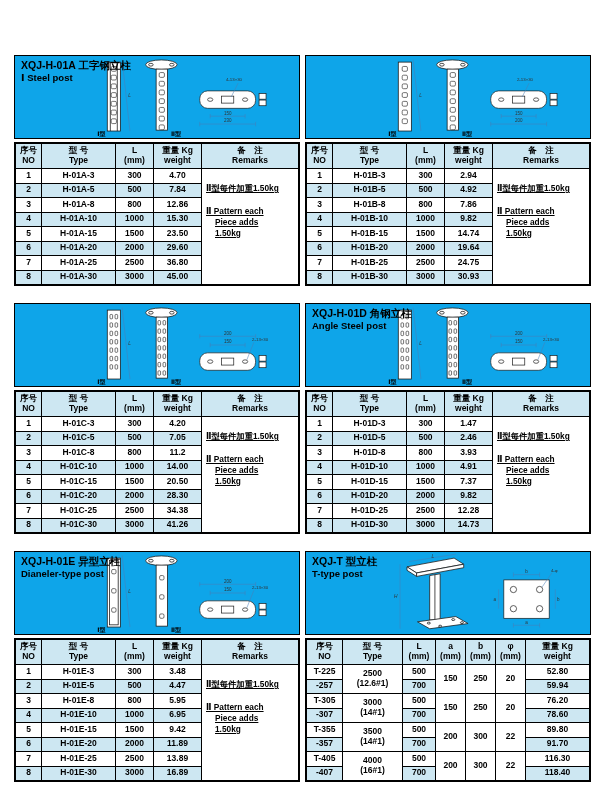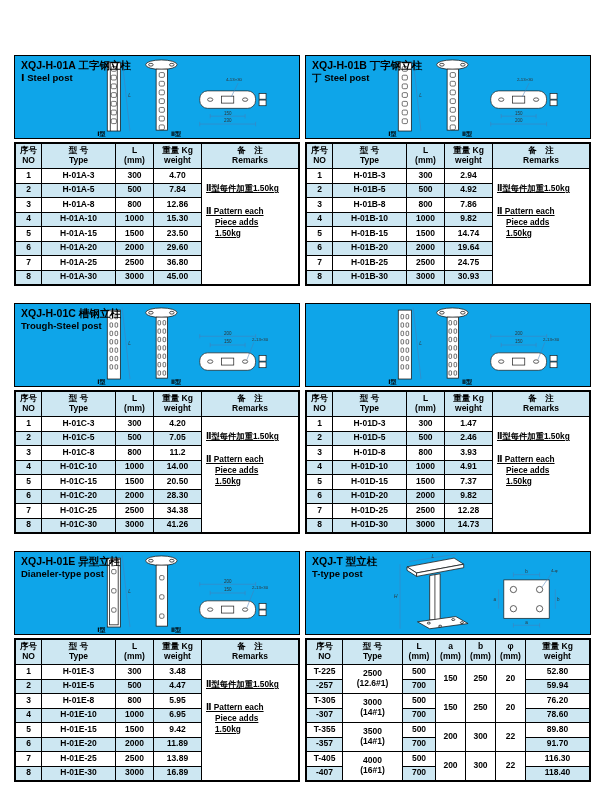--- a/index.html
+++ b/index.html
@@ -233,24 +233,20 @@
             <g stroke="#4a7eb5" stroke-width="0.6">
               <line x1="190" y1="78" x2="254" y2="78"></line>
               <line x1="190" y1="75.5" x2="190" y2="80.5"></line>
               <line x1="254" y1="75.5" x2="254" y2="80.5"></line>
             </g>
             <text x="222" y="76.2" font-size="5.2" fill="#333" text-anchor="middle">200</text>
             <line x1="234" y1="31" x2="226" y2="47" stroke="#4a7eb5" stroke-width="0.6"></line>
             <text x="220" y="29" font-size="5" fill="#333">2-13×30</text>
           </svg>
         </div>
-      <div class="ptitle">
-        <div class="pt-zh">XQJ-H-01B 丁字钢立柱</div>
-        <div class="pt-en">丁 Steel post</div>
-      </div>
     </div>
     <div class="tbl-wrap">
         <table class="spec">
           <colgroup>
             <col style="width:26px">
             <col style="width:74px">
             <col style="width:38px">
             <col style="width:48px">
             <col>
           </colgroup>
@@ -391,24 +387,20 @@
             <g stroke="#4a7eb5" stroke-width="0.6">
               <line x1="202" y1="47" x2="242" y2="47"></line>
               <line x1="202" y1="44.5" x2="202" y2="49.5"></line>
               <line x1="242" y1="44.5" x2="242" y2="49.5"></line>
             </g>
             <text x="222" y="45.2" font-size="5.2" fill="#333" text-anchor="middle">150</text>
             <line x1="252" y1="44" x2="244" y2="64" stroke="#4a7eb5" stroke-width="0.6"></line>
             <text x="250" y="42.5" font-size="5" fill="#333">2-13×30</text>
           </svg>
         </div>
-      <div class="ptitle">
-        <div class="pt-zh">XQJ-H-01C 槽钢立柱</div>
-        <div class="pt-en">Trough-Steel post</div>
-      </div>
     </div>
     <div class="tbl-wrap">
         <table class="spec">
           <colgroup>
             <col style="width:26px">
             <col style="width:74px">
             <col style="width:38px">
             <col style="width:48px">
             <col>
           </colgroup>
@@ -549,20 +541,24 @@
             <g stroke="#4a7eb5" stroke-width="0.6">
               <line x1="202" y1="47" x2="242" y2="47"></line>
               <line x1="202" y1="44.5" x2="202" y2="49.5"></line>
               <line x1="242" y1="44.5" x2="242" y2="49.5"></line>
             </g>
             <text x="222" y="45.2" font-size="5.2" fill="#333" text-anchor="middle">150</text>
             <line x1="252" y1="44" x2="244" y2="64" stroke="#4a7eb5" stroke-width="0.6"></line>
             <text x="250" y="42.5" font-size="5" fill="#333">2-13×30</text>
           </svg>
         </div>
+      <div class="ptitle">
+        <div class="pt-zh">XQJ-H-01D 角钢立柱</div>
+        <div class="pt-en">Angle Steel post</div>
+      </div>
     </div>
     <div class="tbl-wrap">
         <table class="spec">
           <colgroup>
             <col style="width:26px">
             <col style="width:74px">
             <col style="width:38px">
             <col style="width:48px">
             <col>
           </colgroup>

